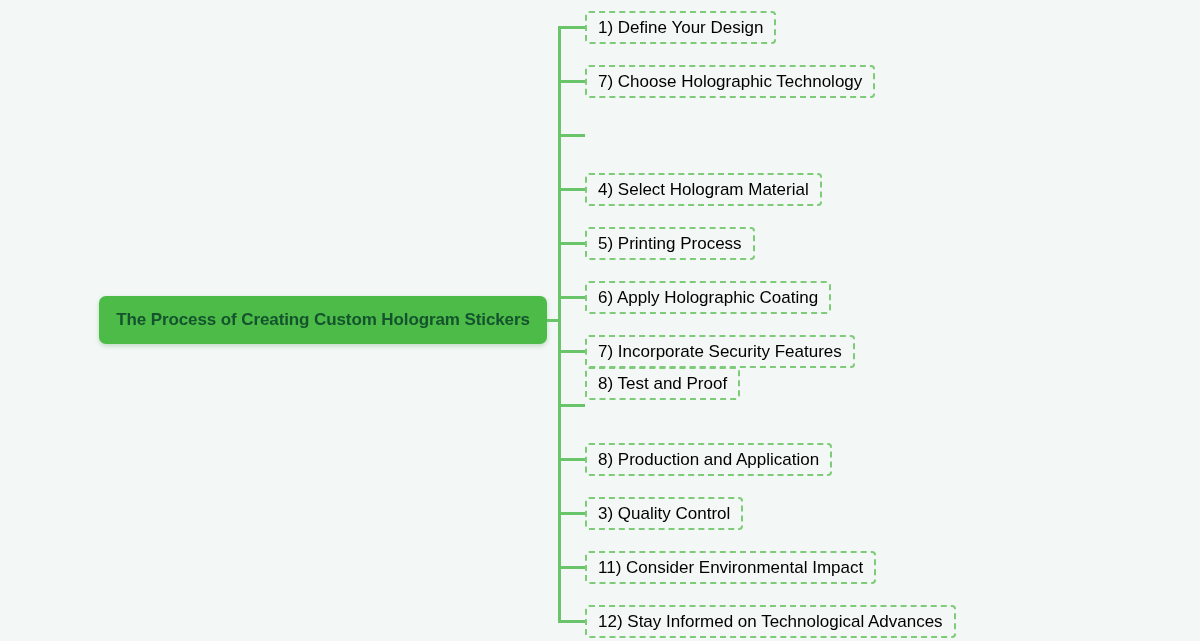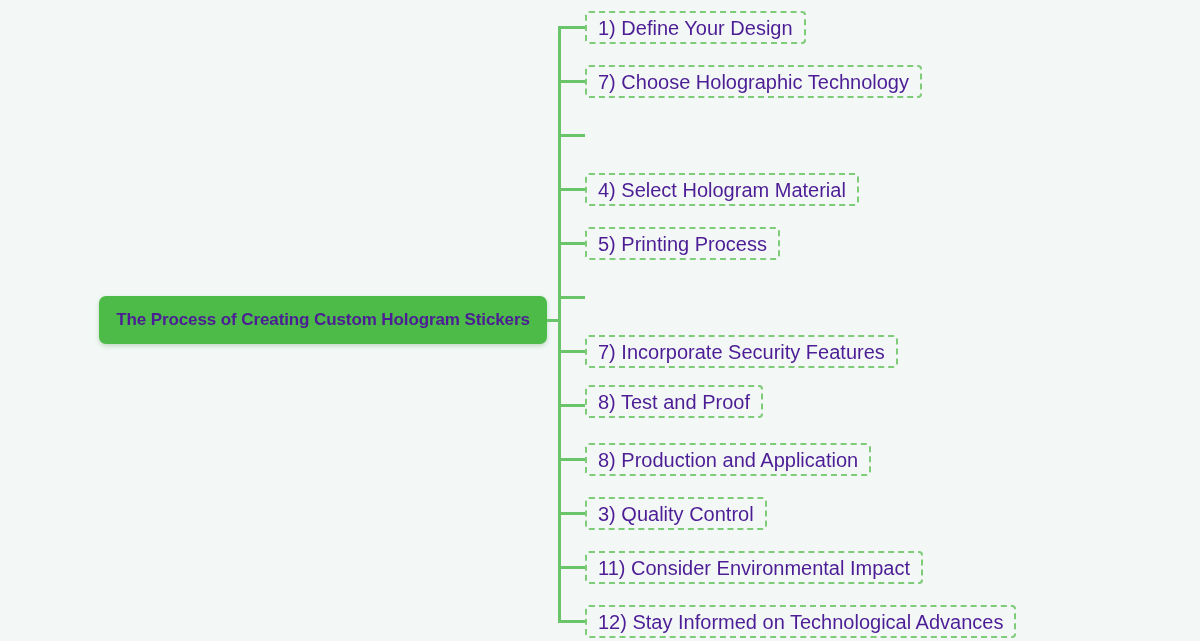--- a/index.html
+++ b/index.html
@@ -29,21 +29,21 @@
     height: 48px;
     background: #4cbb47;
     border-radius: 7px;
     box-shadow: 0 2px 5px rgba(60, 140, 60, 0.28);
     display: flex;
     align-items: center;
     justify-content: center;
     box-sizing: border-box;
   }
   .central-node-label {
-    color: #4c1d95;
+    color: #14532d;
     font-size: 17px;
     font-weight: bold;
     letter-spacing: -0.1px;
     white-space: nowrap;
   }
 
   
   .root-stub {
     position: absolute;
     left: 547px;
@@ -77,22 +77,22 @@
     border: 2px dashed #7ecb78;
     border-radius: 4px;
     display: flex;
     align-items: center;
     padding: 0 11px;
     box-sizing: border-box;
     background: transparent;
     white-space: nowrap;
   }
   .branch-node-label {
-    color: #4c1d95;
-    font-size: 20px;
+    color: #000000;
+    font-size: 17px;
     line-height: 1;
     white-space: nowrap;
   }
 </style>
 </head>
 <body>
 
 <div id="mindmap">
 
   <div class="central-node">
@@ -120,24 +120,27 @@
   </div>
   <div class="branch-node" style="top:65px;">
     <span class="branch-node-label">7) Choose Holographic Technology</span>
   </div>
   <div class="branch-node" style="top:173px;justify-content:flex-end;">
     <span class="branch-node-label">4) Select Hologram Material</span>
   </div>
   <div class="branch-node" style="top:227px;">
     <span class="branch-node-label">5) Printing Process</span>
   </div>
+  <div class="branch-node" style="top:281px;">
+    <span class="branch-node-label">6) Apply Holographic Coating</span>
+  </div>
   <div class="branch-node" style="top:335px;">
     <span class="branch-node-label">7) Incorporate Security Features</span>
   </div>
-  <div class="branch-node" style="top:385px;">
+  <div class="branch-node" style="top:367px;">
     <span class="branch-node-label">8) Test and Proof</span>
   </div>
   <div class="branch-node" style="top:443px;">
     <span class="branch-node-label">8) Production and Application</span>
   </div>
   <div class="branch-node" style="top:497px;">
     <span class="branch-node-label">3) Quality Control</span>
   </div>
   <div class="branch-node" style="top:551px;">
     <span class="branch-node-label">11) Consider Environmental Impact</span>

